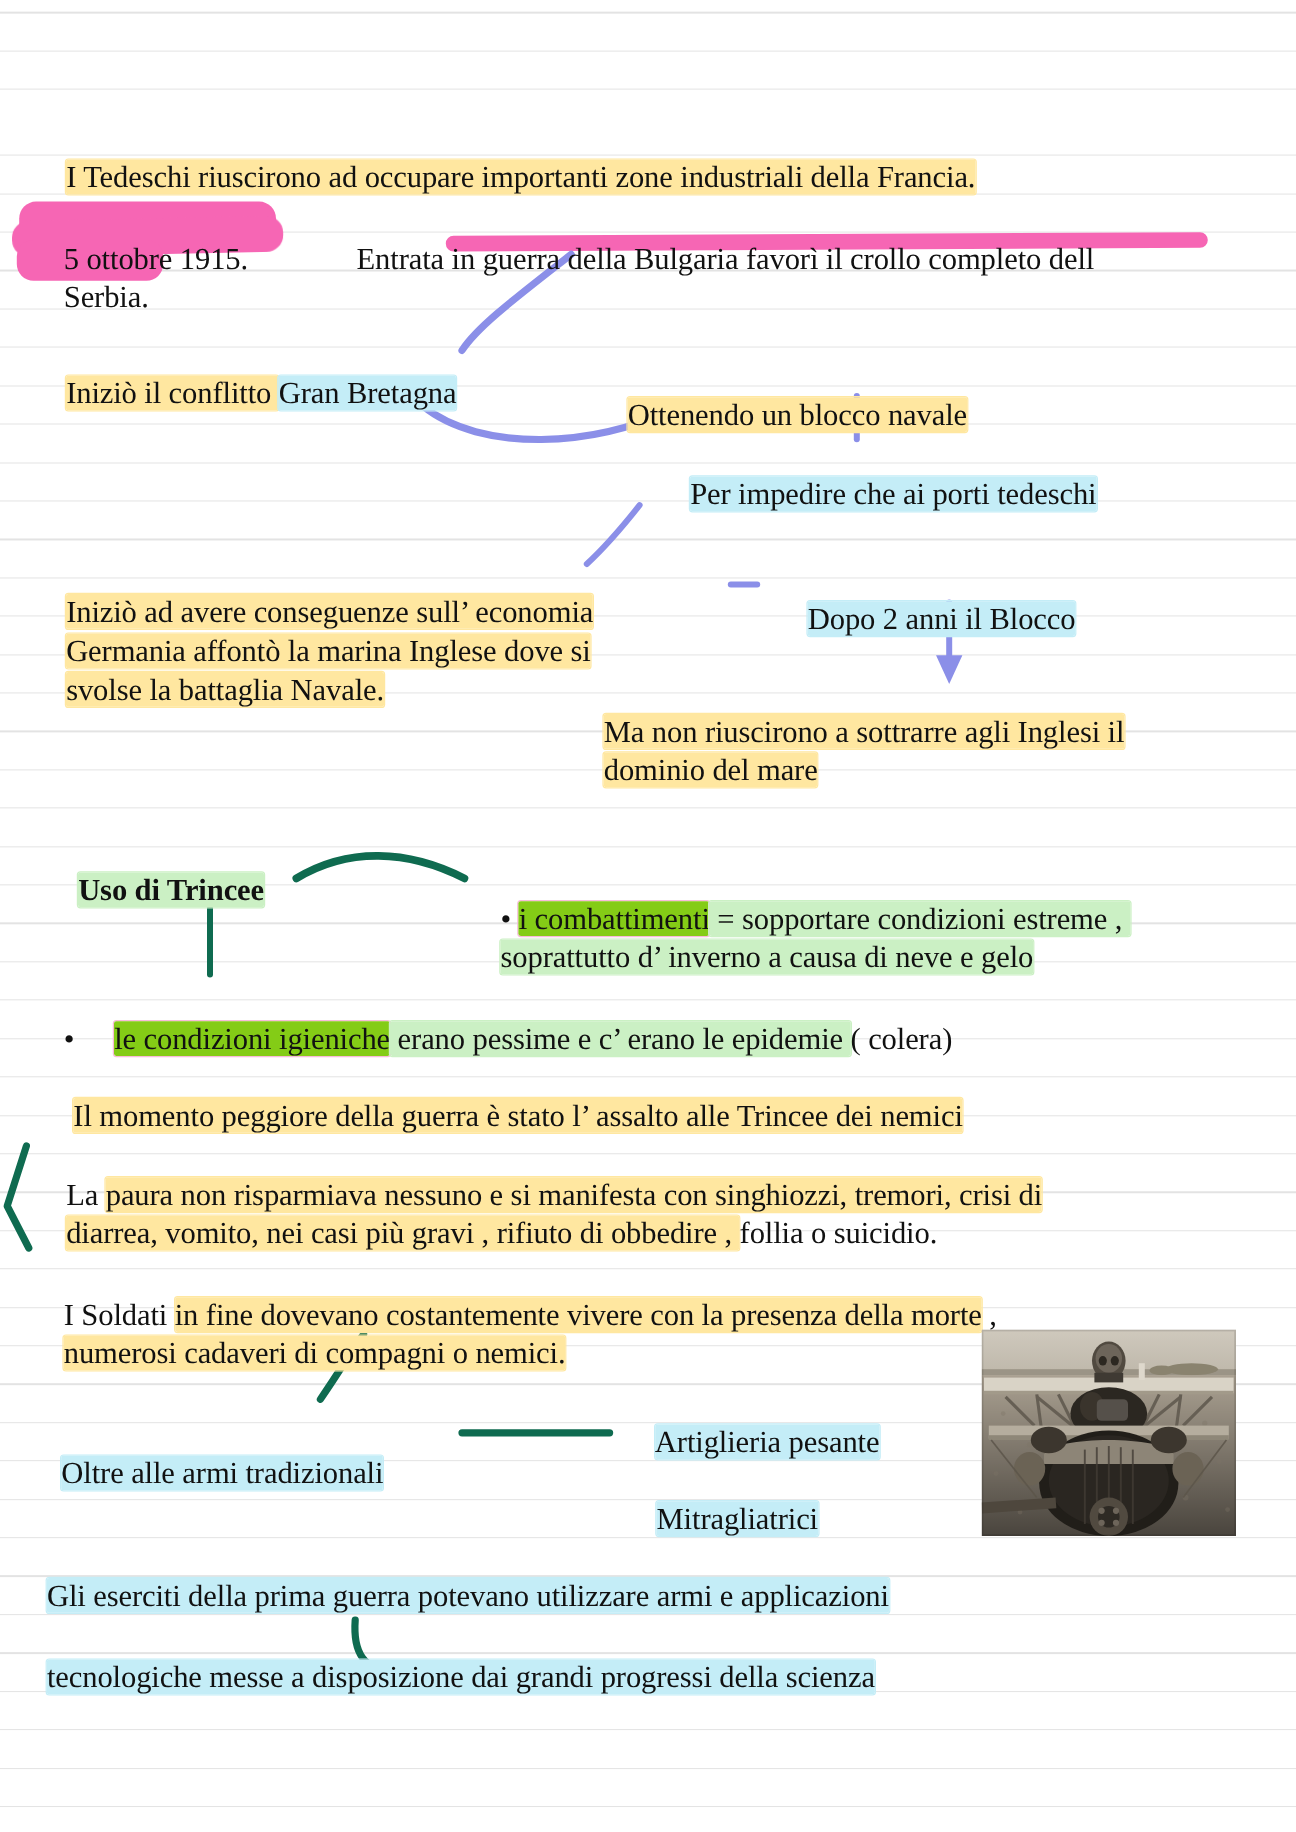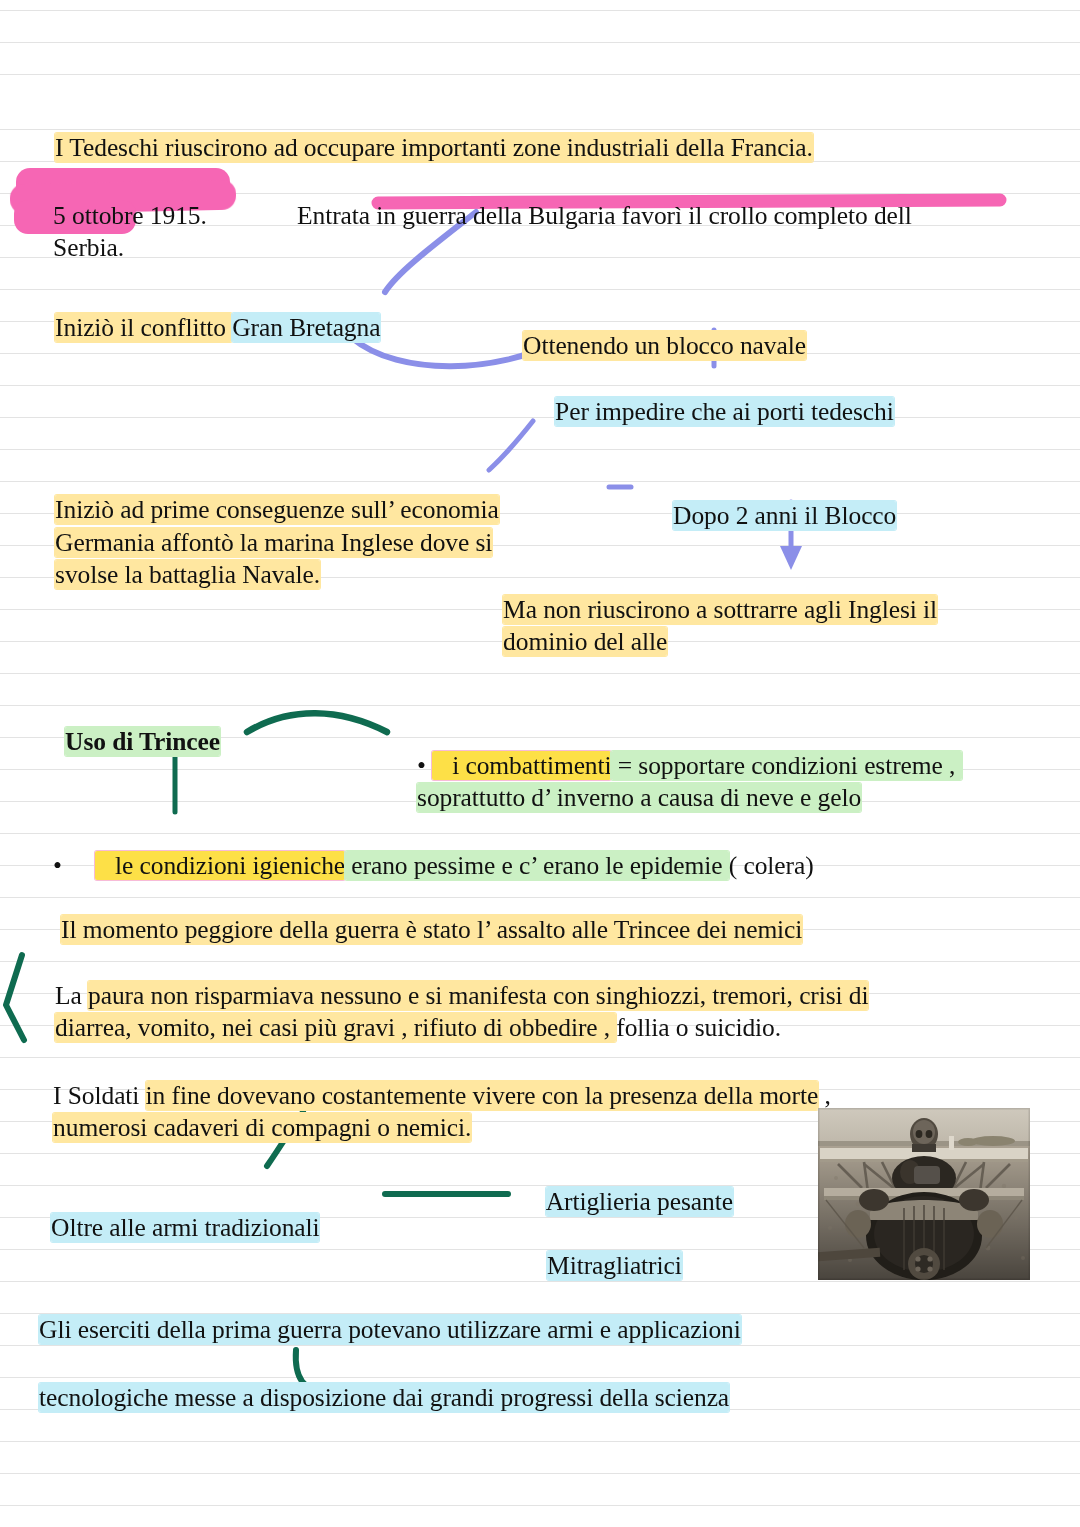--- a/index.html
+++ b/index.html
@@ -47,24 +47,23 @@
     background:#c4edf7;
     box-shadow:0 0 0 1px #c4edf7;
     border-radius:2px;
   }
   .hl-g{
     background:#cbf0c4;
     box-shadow:0 0 0 1px #cbf0c4;
     border-radius:2px;
   }
   .hl-p{
-    background:#fde047;
+    background:#84cc16;
     box-shadow:0 0 0 1px #f7bbd8;
     border-radius:2px;
-    padding-left:20px;
   }
   
   .marker-pink{
     position:absolute;
     background:#f666b4;
     border-radius:14px;
     filter:blur(0.4px);
   }
 
   .imgbox{
@@ -133,42 +132,42 @@
     <span>Serbia.</span>
   </div>
 
   <div class="ln" style="left:30px; top:280px;">
     <span class="hl-y">Iniziò il conflitto </span><span class="hl-b">Gran Bretagna</span>
   </div>
   <div class="ln" style="left:498px; top:298px;">
     <span class="hl-y">Ottenendo un blocco navale</span>
   </div>
 
-  <div class="ln" style="left:530px; top:364px;text-align:center;">
+  <div class="ln" style="left:550px; top:364px;text-align:center;">
     <span class="hl-b">Per impedire che ai porti tedeschi</span>
   </div>
 
   <div class="ln" style="left:30px; top:462px;">
-    <span class="hl-y">Iniziò ad prime conseguenze sull’ economia</span>
+    <span class="hl-y">Iniziò ad avere conseguenze sull’ economia</span>
   </div>
   <div class="ln" style="left:648px; top:468px;">
     <span class="hl-b">Dopo 2 anni il Blocco</span>
   </div>
   <div class="ln" style="left:30px; top:495px;">
     <span class="hl-y">Germania affontò la marina Inglese dove si</span>
   </div>
   <div class="ln" style="left:30px; top:527px;">
     <span class="hl-y">svolse la battaglia Navale.</span>
   </div>
 
   <div class="ln" style="left:478px; top:562px;">
     <span class="hl-y">Ma non riuscirono a sottrarre agli Inglesi il</span>
   </div>
   <div class="ln" style="left:478px; top:594px;">
-    <span class="hl-y">dominio del alle</span>
+    <span class="hl-y">dominio del mare</span>
   </div>
 
   <div class="ln" style="left:40px; top:694px;font-weight:bold;">
     <span class="hl-g">Uso di Trincee</span>
   </div>
 
   <div class="ln" style="left:392px; top:718px;">
     <span>• </span><span class="hl-p">i combattimenti</span><span class="hl-g"> = sopportare condizioni estreme , </span>
   </div>
   <div class="ln" style="left:392px; top:750px;">

